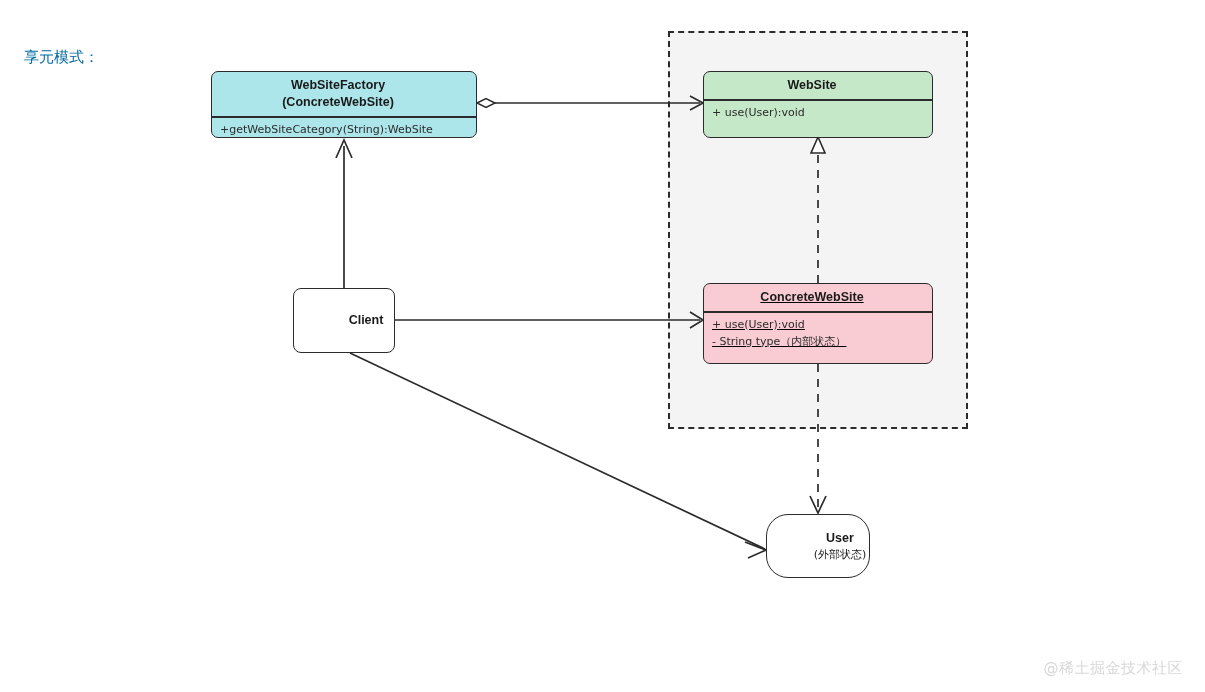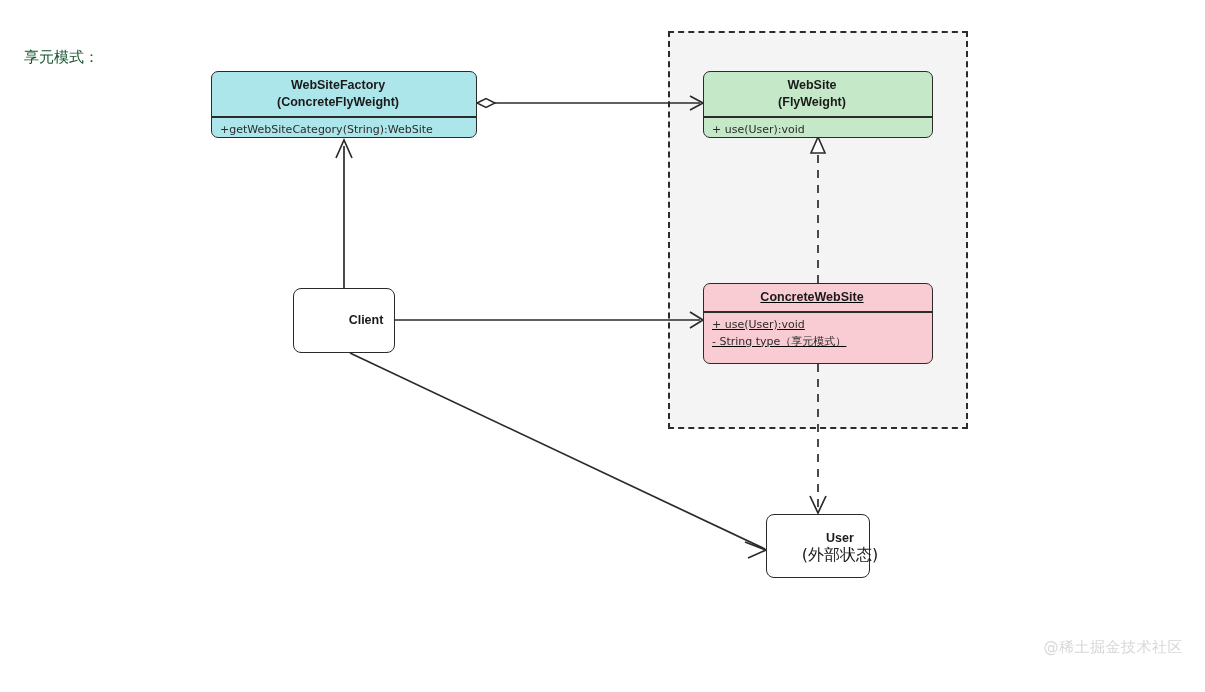--- a/index.html
+++ b/index.html
@@ -22,28 +22,28 @@
     left: 0;
     top: 0;
     width: 1205px;
     height: 692px;
   }
   .caption {
     position: absolute;
     left: 24px;
     top: 48px;
     font-size: 15px;
-    color: #14532d;
+    color: #0369a1;
     font-family: "DejaVu Sans", "Liberation Sans", sans-serif;
     white-space: nowrap;
   }
   .watermark {
     position: absolute;
     right: 22px;
-    bottom: 35px;
+    bottom: 14px;
     font-size: 15px;
     color: #d8d8d8;
     font-family: "DejaVu Sans", "Liberation Sans", sans-serif;
     white-space: nowrap;
     letter-spacing: 0.5px;
   }
   
   .node {
     position: absolute;
     box-sizing: border-box;
@@ -91,21 +91,21 @@
     padding-left: 44px;
   }
   .plainbox .l1 {
     font-weight: bold;
     font-size: 12.5px;
     color: #1a1a1a;
     line-height: 17px;
     white-space: nowrap;
   }
   .plainbox .l2 {
-    font-size: 16px;
+    font-size: 11px;
     color: #1a1a1a;
     line-height: 16px;
     white-space: nowrap;
     font-family: "DejaVu Sans", "Liberation Sans", sans-serif;
   }
   
   .package {
     position: absolute;
     box-sizing: border-box;
     border: 2px dashed #2b2b2b;
@@ -151,56 +151,55 @@
 
     <g>
       <line x1="818" y1="364" x2="818" y2="508" stroke="#2b2b2b" stroke-width="1.7" stroke-dasharray="8,7"></line>
       <polyline points="810,496 818,513 826,496" fill="none" stroke="#2b2b2b" stroke-width="1.7"></polyline>
     </g>
   </svg>
 
   <div class="node" style="left:211px; top:71px; width:266px; height:67px; background:#ace5ea;">
     <div class="hdr">
       <div>WebSiteFactory</div>
-      <div>(ConcreteFlyWeight)</div>
+      <div>(ConcreteWebSite)</div>
     </div>
     <div class="sep"></div>
     <div class="body">
       <div class="mrow">+getWebSiteCategory(String):WebSite</div>
       <div class="mrow">- getWebSiteCount():int</div>
     </div>
   </div>
 
   <div class="node" style="left:703px; top:71px; width:230px; height:67px; background:#c5e8c8;">
     <div class="hdr">
       <div>WebSite</div>
-      <div>(FlyWeight)</div>
     </div>
     <div class="sep"></div>
     <div class="body">
       <div class="mrow">+ use(User):void</div>
     </div>
   </div>
 
   <div class="node" style="left:703px; top:283px; width:230px; height:81px; background:#f9ccd3;text-decoration:underline;">
     <div class="hdr">
       <div>ConcreteWebSite</div>
     </div>
     <div class="sep"></div>
     <div class="body">
       <div class="mrow">+  use(User):void</div>
-      <div class="mrow">- String type（享元模式）</div>
+      <div class="mrow">- String type（内部状态）</div>
 
     </div>
   </div>
 
   <div class="plainbox" style="left:293px; top:288px; width:102px; height:65px;">
     <div class="l1">Client</div>
   </div>
 
-  <div class="plainbox" style="left:766px; top:514px; width:104px; height:64px;">
+  <div class="plainbox" style="left:766px; top:514px; width:104px; height:64px;border-radius:22px;">
     <div class="l1">User</div>
     <div class="l2">(外部状态)</div>
   </div>
 
   <div class="watermark">@稀土掘金技术社区</div>
 
 </div>
 
 </body></html>

